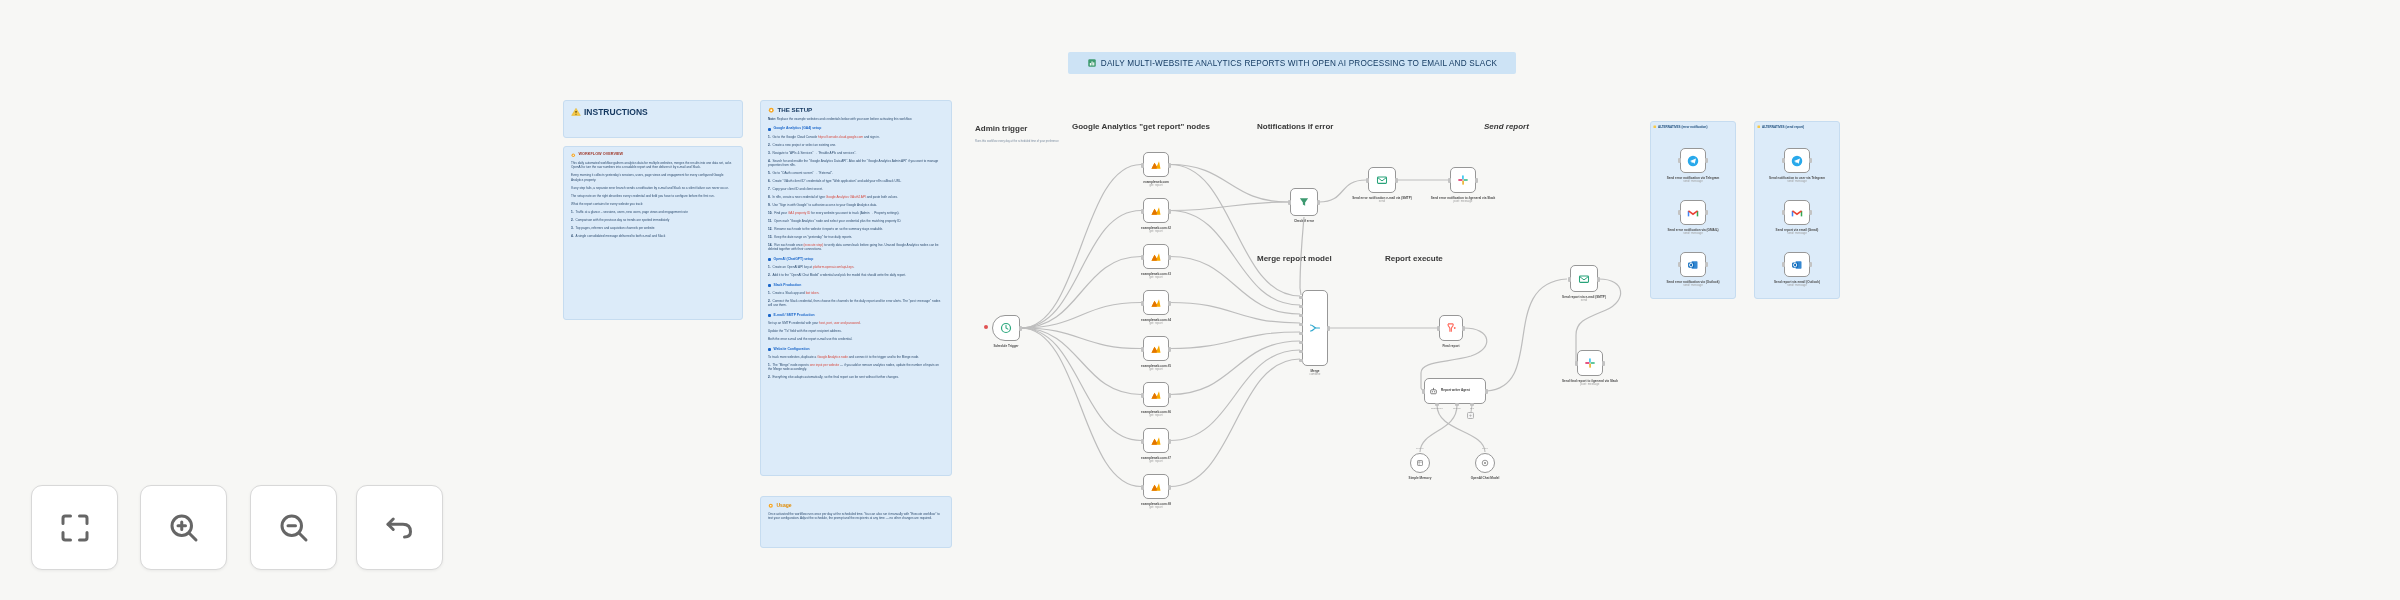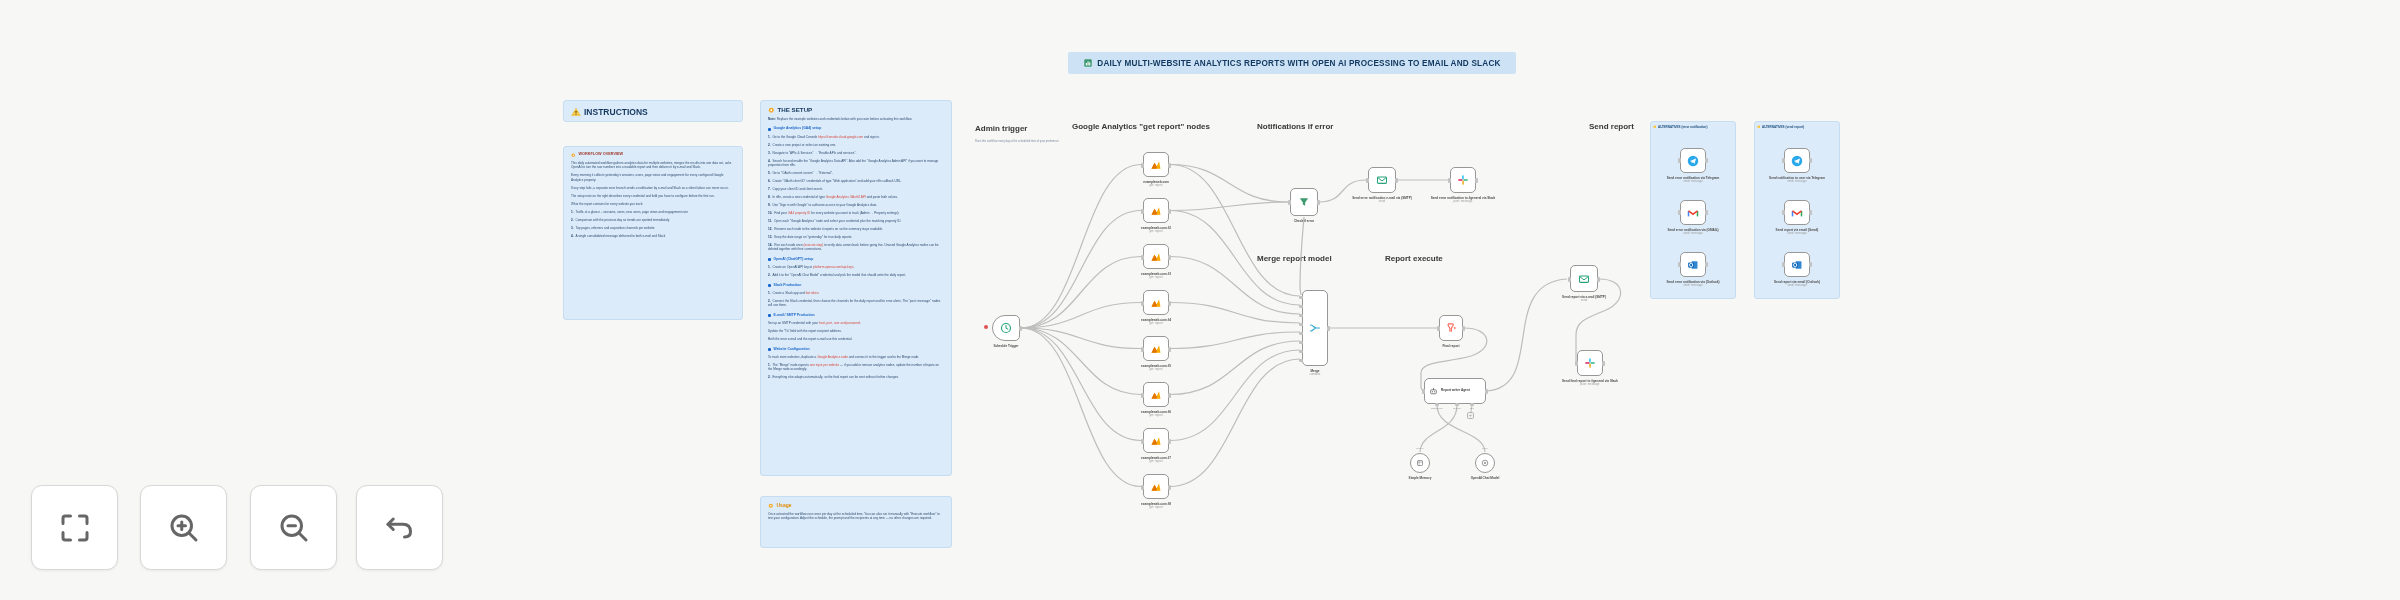--- a/index.html
+++ b/index.html
@@ -1,20 +1,20 @@
 <!DOCTYPE html>
 <html><head>
 <meta charset="utf-8">
 <style>
   html,body{margin:0;padding:0;background:#f7f7f5;}
   #canvas{position:relative;width:2400px;height:600px;background:#f7f7f5;overflow:hidden;
           font-family:"Liberation Sans","DejaVu Sans",sans-serif;}
   .banner{position:absolute;left:1068px;top:52px;width:448px;height:22px;background:#cde3f5;
           border-radius:2px;display:flex;align-items:center;justify-content:center;gap:4px;
-          font-size:8.2px;font-weight:bold;color:#10375f;letter-spacing:.2px;white-space:nowrap;}
+          font-size:8.2px;font-weight:normal;color:#10375f;letter-spacing:.2px;white-space:nowrap;}
   .ic{display:inline-flex;flex:none;}
   .ic svg{width:100%;height:100%;display:block;}
   .note{position:absolute;background:#dcebf9;border:1px solid #c6dcf0;border-radius:3px;
         box-sizing:border-box;overflow:hidden;padding:6px 7px;}
   .nhead{display:flex;align-items:center;gap:3px;font-weight:bold;color:#14375f;line-height:1;}
   .p{color:#2e4d70;margin-top:3.5px;line-height:1.45;}
   .item{color:#2e4d70;margin-top:3.5px;line-height:1.45;}
   .num{font-weight:bold;color:#1d3f66;margin-right:1px;}
   .link{color:#d6493f;}
   .shead{color:#1a66c9;font-weight:bold;margin-top:6px;display:flex;gap:2.5px;align-items:center;line-height:1.1;}
@@ -51,21 +51,21 @@
     <span class="ic" style="width:10px;height:10px">
         <svg viewBox="0 0 16 16">
           <rect x="2" y="2" width="12" height="12" rx="2" fill="#3D9A6E"></rect>
           <rect x="4.5" y="8" width="1.8" height="4" fill="#fff"></rect>
           <rect x="7.2" y="5.5" width="1.8" height="6.5" fill="#fff"></rect>
           <rect x="9.9" y="7" width="1.8" height="5" fill="#fff"></rect>
         </svg>
       </span>
     <span>DAILY MULTI-WEBSITE ANALYTICS REPORTS WITH OPEN AI PROCESSING TO EMAIL AND SLACK</span>
   </div>
-<div class="note" style="left: 563px; top: 100px; width: 180px; height: 22px;">
+<div class="note" style="left: 563px; top: 100px; width: 180px; height: 38px;">
       <div class="nhead" style="font-size: 8.5px;">
         <span class="ic" style="height: 10px; width: 10px;">
           <svg viewBox="0 0 16 16">
             <path d="M8 2 L15 13.5 H1 Z" fill="#F7C948" stroke="#E0A800" stroke-width="0.6"></path>
             <rect x="7.3" y="6" width="1.4" height="4" rx="0.7" fill="#5b4300"></rect>
             <circle cx="8" cy="11.6" r="0.9" fill="#5b4300"></circle>
           </svg>
         </span>
         <span>INSTRUCTIONS</span>
       </div>
@@ -141,21 +141,21 @@
         </span>
         <span>Usage</span>
       </div>
       <div class="p">Once activated the workflow runs once per day at the scheduled time. You can also run it manually with "Execute workflow" to test your configuration. Adjust the schedule, the prompt and the recipients at any time — no other changes are required.</div>
     </div>
     <div class="seclabel" style="left: 975px; top: 124px;">Admin trigger</div>
     <div class="seclabel" style="left: 1072px; top: 122px;">Google Analytics "get report" nodes</div>
     <div class="seclabel" style="left: 1257px; top: 122px;">Notifications if error</div>
     <div class="seclabel" style="left: 1257px; top: 254px;">Merge report model</div>
     <div class="seclabel" style="left: 1385px; top: 254px;">Report execute</div>
-    <div class="seclabel" style="left: 1589px; top: 122px;">Send report</div>
+    <div class="seclabel" style="left: 1484px; top: 122px; font-style: italic;">Send report</div>
     <div class="mininote" style="left: 975px; top: 140px; width: 112px;">Runs this workflow every day at the scheduled time of your preference</div>
     <svg id="wires" width="2400" height="600" viewBox="0 0 2400 600">
       <path d="M1021,328 C1081,328 1081,164.5 1141,164.5" fill="none" stroke="#bdbdbd" stroke-width="1.2"></path>
       <path d="M1021,328 C1081,328 1081,210.5 1141,210.5" fill="none" stroke="#bdbdbd" stroke-width="1.2"></path>
       <path d="M1021,328 C1081,328 1081,256.5 1141,256.5" fill="none" stroke="#bdbdbd" stroke-width="1.2"></path>
       <path d="M1021,328 C1081,328 1081,302.5 1141,302.5" fill="none" stroke="#bdbdbd" stroke-width="1.2"></path>
       <path d="M1021,328 C1081,328 1081,348.5 1141,348.5" fill="none" stroke="#bdbdbd" stroke-width="1.2"></path>
       <path d="M1021,328 C1081,328 1081,394.5 1141,394.5" fill="none" stroke="#bdbdbd" stroke-width="1.2"></path>
       <path d="M1021,328 C1081,328 1081,440.5 1141,440.5" fill="none" stroke="#bdbdbd" stroke-width="1.2"></path>
       <path d="M1021,328 C1081,328 1081,486.5 1141,486.5" fill="none" stroke="#bdbdbd" stroke-width="1.2"></path>

